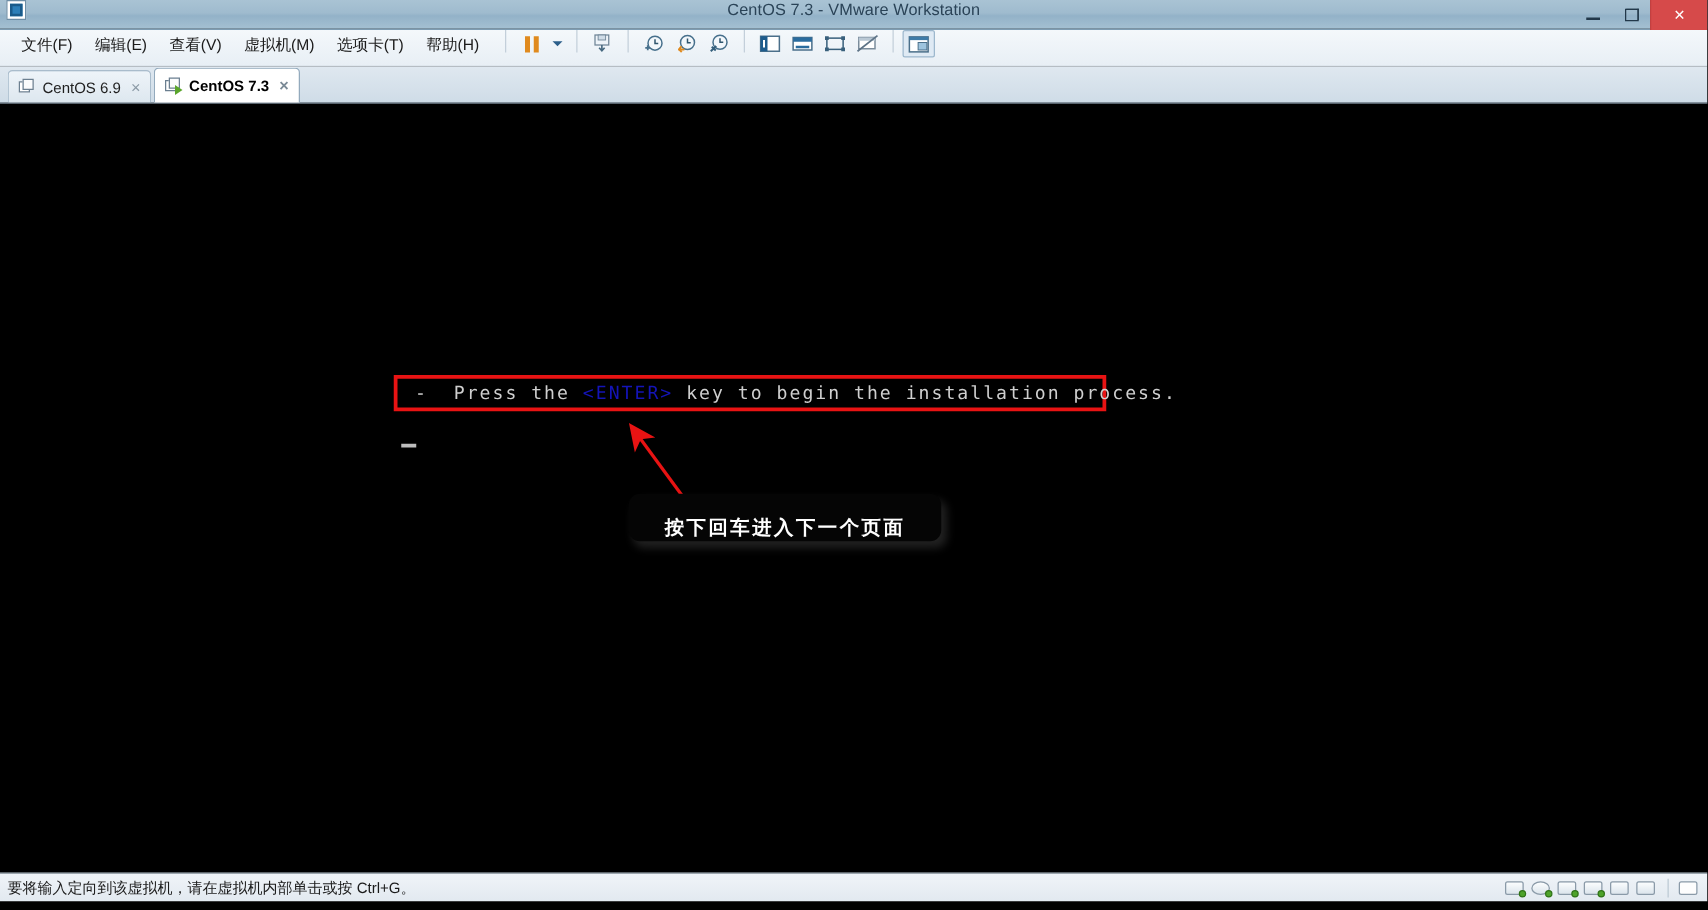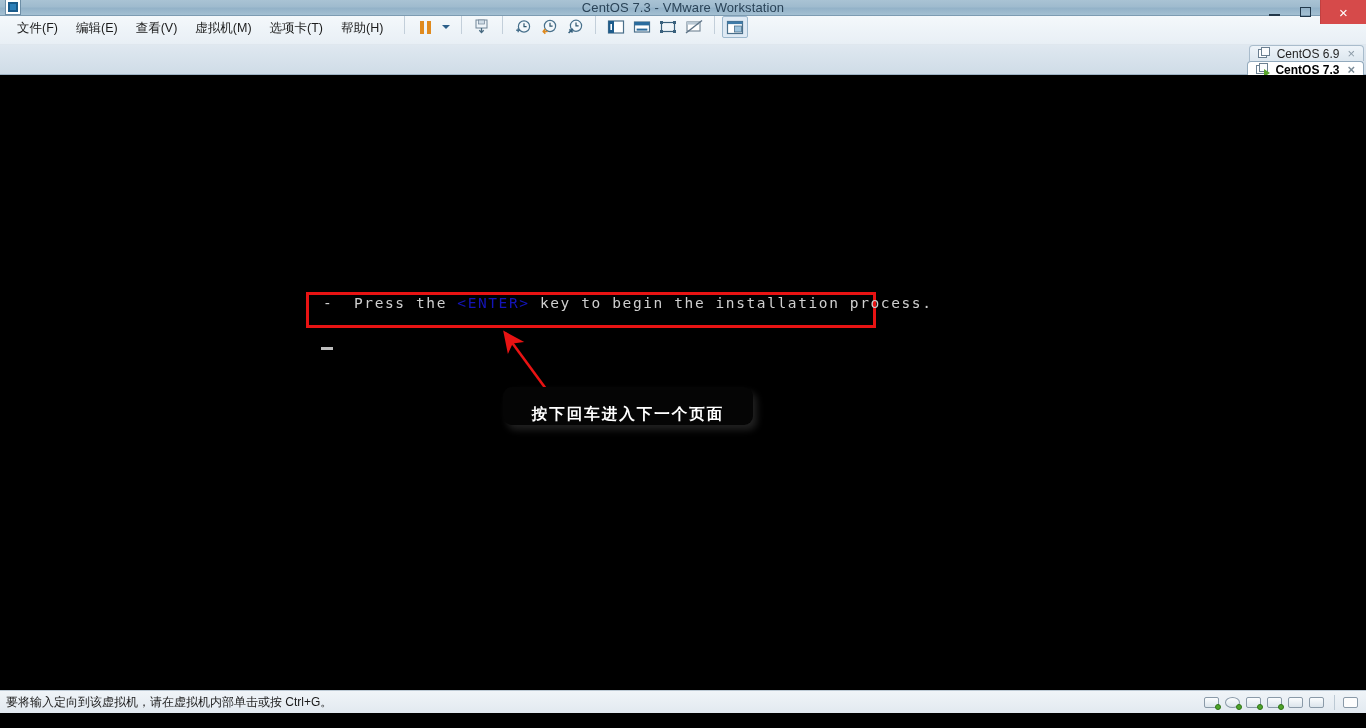--- a/index.html
+++ b/index.html
@@ -6,24 +6,24 @@
   html, body {
     width: 1366px; height: 728px;
     overflow: hidden;
     font-family: "Liberation Sans", "DejaVu Sans", sans-serif;
     background: #000;
   }
 
   
   .titlebar {
     position: relative;
-    height: 16px;
+    height: 24px;
     background: linear-gradient(to bottom, #a9c3d4 0%, #9fbbce 45%, #93b2c8 55%, #a4c0d2 100%);
     border-bottom: 1px solid #7d9cb2;
-    display: flex; align-items: flex-end;
+    display: flex; align-items: flex-start;
   }
   .app-icon {
     width: 16px; height: 16px; margin-left: 5px;
     background: #fff;
     border: 1px solid #6d8ea6;
     display: flex; align-items: center; justify-content: center;
   }
   .app-icon .inner {
     width: 10px; height: 10px;
     border: 2px solid #1a5b8a;
@@ -81,21 +81,20 @@
   .chev { width:0;height:0;border-left:4px solid transparent;border-right:4px solid transparent;
           border-top:4px solid #2c5f8a; }
 
   
   .tabbar {
     height: 30px;
     background: linear-gradient(to bottom, #dfe8f0 0%, #cfdce7 100%);
     display: flex; align-items: flex-end;
     padding-left: 6px;
     border-bottom: 1px solid #9fb3c4;
-    flex-direction: column;
   }
   .tab {
     height: 26px; display: flex; align-items: center; gap: 6px;
     padding: 0 8px 0 8px;
     font-size: 12px; color: #1f1f1f;
     border: 1px solid #a9bccc; border-bottom: none;
     border-radius: 4px 4px 0 0;
     margin-right: 2px;
     background: linear-gradient(to bottom, #eef4f9 0%, #dde7ef 100%);
   }
@@ -118,24 +117,24 @@
   .tab.active .tab-close { color:#7a8a96; }
 
   
   .console {
     position: relative;
     height: 615px;
     background: #000;
     overflow: hidden;
   }
   .redbox {
-    position: absolute; left: 306px; top: 217px;
-    width: 570px; height: 36px;
+    position: absolute; left: 315px; top: 217px;
+    width: 570px; height: 29px;
     border: 3px solid #e81313;
-    display: flex; align-items: flex-start;
+    display: flex; align-items: center;
     padding-left: 14px;
   }
   .console-line {
     font-family: "DejaVu Sans Mono", "Liberation Mono", monospace;
     font-size: 14.5px; color: #cfcfcf;
     letter-spacing: 1.6px; white-space: pre;
   }
   .console-line .k { color: #1414b8; }
   .cursor {
     position: absolute; left: 321px; top: 272px;

